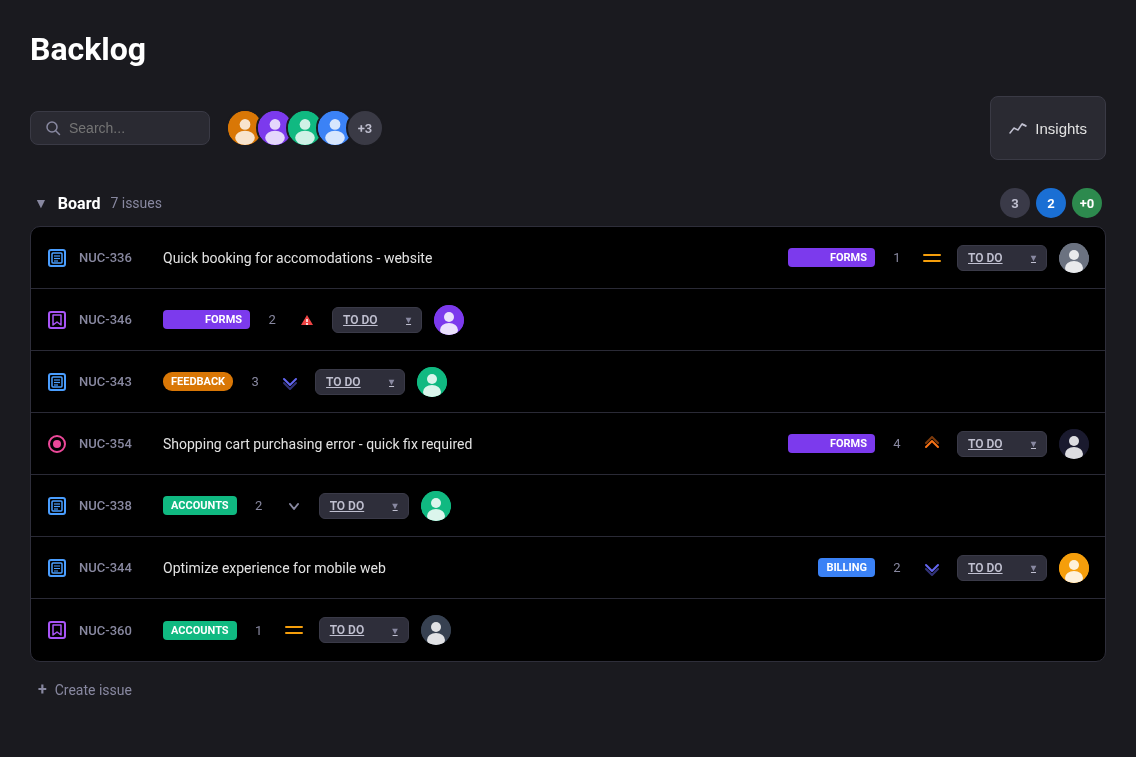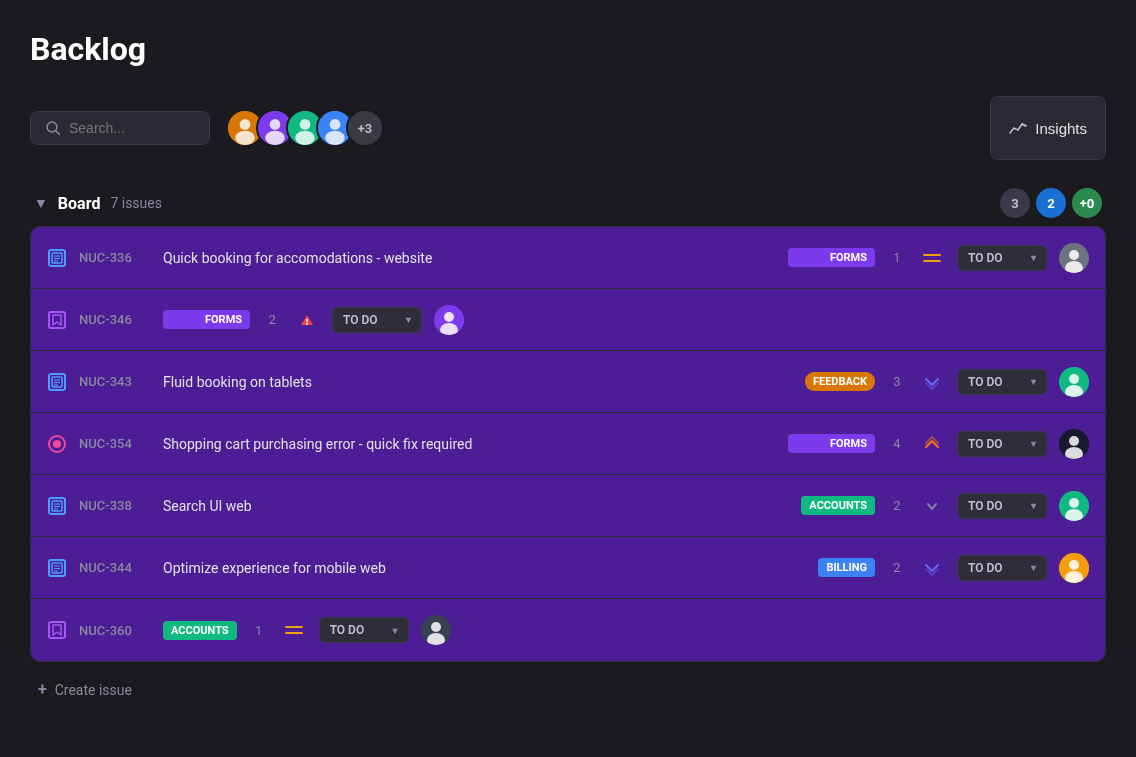--- a/index.html
+++ b/index.html
@@ -154,21 +154,21 @@
       justify-content: center;
       font-size: 13px;
       font-weight: 700;
     }
 
     .badge-gray { background: #3a3a48; color: #c0c0d0; }
     .badge-blue { background: #1a6fd4; color: #fff; }
     .badge-green { background: #2d8a4e; color: #fff; }
 
     .issues-table {
-      background: #4c1d95;
+      background: #000000;
       border-radius: 10px;
       overflow: hidden;
       border: 1px solid #2e2e3a;
     }
 
     .issue-row {
       display: flex;
       align-items: center;
       padding: 0 16px;
       height: 62px;
@@ -287,20 +287,21 @@
       border: 1px solid #3a3a48;
       border-radius: 6px;
       padding: 5px 10px;
       font-size: 12px;
       font-weight: 600;
       color: #c0c0d0;
       min-width: 90px;
       justify-content: space-between;
       cursor: pointer;
       flex-shrink: 0;
+      text-decoration: underline;
     }
 
     .todo-badge .chevron {
       font-size: 10px;
       color: #8888a0;
     }
 
     .assignee-avatar {
       width: 30px;
       height: 30px;
@@ -465,21 +466,20 @@
         <div class="icon-story">
       <svg width="12" height="12" viewBox="0 0 12 12">
             <rect x="1" y="1" width="10" height="10" rx="1" fill="none" stroke="#4a9eff" stroke-width="1.5"></rect>
             <line x1="3" y1="4" x2="9" y2="4" stroke="#4a9eff" stroke-width="1.2"></line>
             <line x1="3" y1="6.5" x2="9" y2="6.5" stroke="#4a9eff" stroke-width="1.2"></line>
             <line x1="3" y1="9" x2="7" y2="9" stroke="#4a9eff" stroke-width="1.2"></line>
           </svg>
     </div>
       </div>
     <span class="issue-id">NUC-343</span>
-    <span class="issue-title">Fluid booking on tablets</span>
     <span class="tag tag-feedback">FEEDBACK</span>
     <span class="issue-number">3</span>
     <div class="priority-icon">
         <svg width="16" height="16" viewBox="0 0 16 16" fill="none">
           <polyline points="2,5 8,11 14,5" stroke="#6366f1" stroke-width="2" fill="none" stroke-linecap="round" stroke-linejoin="round"></polyline>
           <polyline points="2,9 8,15 14,9" stroke="#6366f1" stroke-width="2" fill="none" stroke-linecap="round" stroke-linejoin="round" opacity="0.5"></polyline>
         </svg>
       </div>
     <div class="todo-badge">
       <span>TO DO</span>
@@ -526,21 +526,20 @@
         <div class="icon-story">
       <svg width="12" height="12" viewBox="0 0 12 12">
             <rect x="1" y="1" width="10" height="10" rx="1" fill="none" stroke="#4a9eff" stroke-width="1.5"></rect>
             <line x1="3" y1="4" x2="9" y2="4" stroke="#4a9eff" stroke-width="1.2"></line>
             <line x1="3" y1="6.5" x2="9" y2="6.5" stroke="#4a9eff" stroke-width="1.2"></line>
             <line x1="3" y1="9" x2="7" y2="9" stroke="#4a9eff" stroke-width="1.2"></line>
           </svg>
     </div>
       </div>
     <span class="issue-id">NUC-338</span>
-    <span class="issue-title">Search UI web</span>
     <span class="tag tag-accounts">ACCOUNTS</span>
     <span class="issue-number">2</span>
     <div class="priority-icon">
         <svg width="16" height="16" viewBox="0 0 16 16" fill="none">
           <polyline points="4,6 8,11 12,6" stroke="#8888a0" stroke-width="2" fill="none" stroke-linecap="round" stroke-linejoin="round"></polyline>
         </svg>
       </div>
     <div class="todo-badge">
       <span>TO DO</span>
       <span class="chevron">▾</span>

